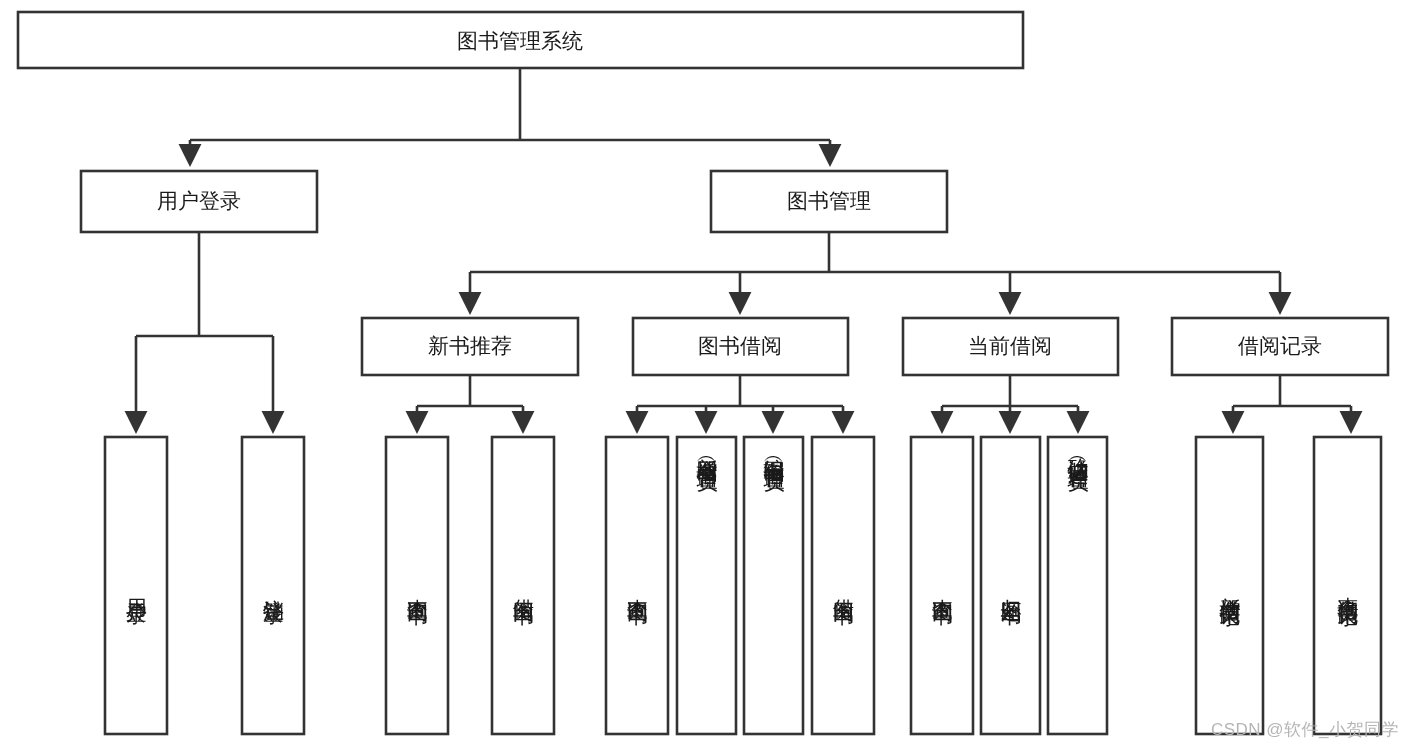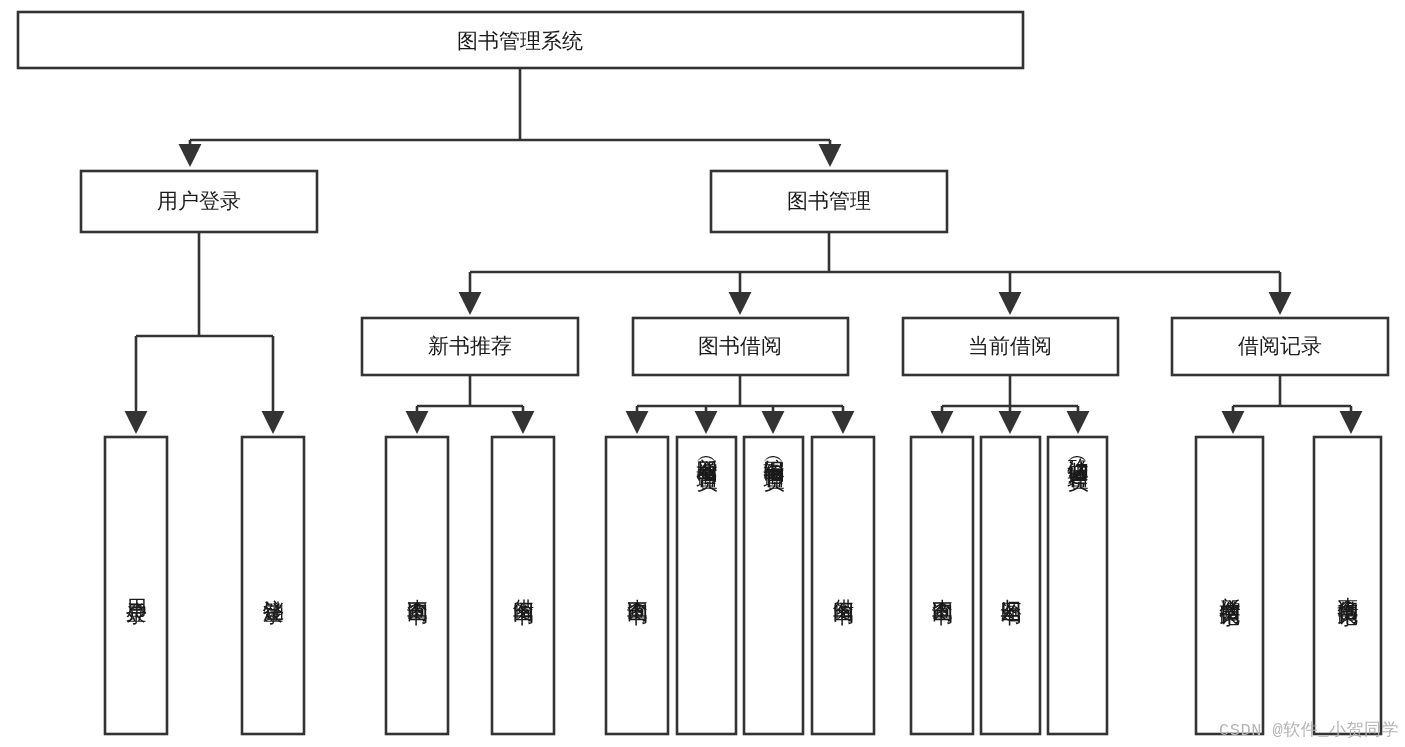--- a/index.html
+++ b/index.html
@@ -66,21 +66,21 @@
   .vbox-wrap {
     position: absolute;
     display: flex;
     align-items: center;
     justify-content: center;
   }
   #watermark {
     position: absolute;
     right: 6px;
     bottom: 6px;
-    font-family: Liberation Mono, monospace;
+    font-family: Liberation Sans, sans-serif;
     font-size: 17px;
     color: #b5b5b5;
     letter-spacing: 0.5px;
     white-space: nowrap;
   }
 </style>
 </head>
 <body>
 
 <div id="diagram-root">

